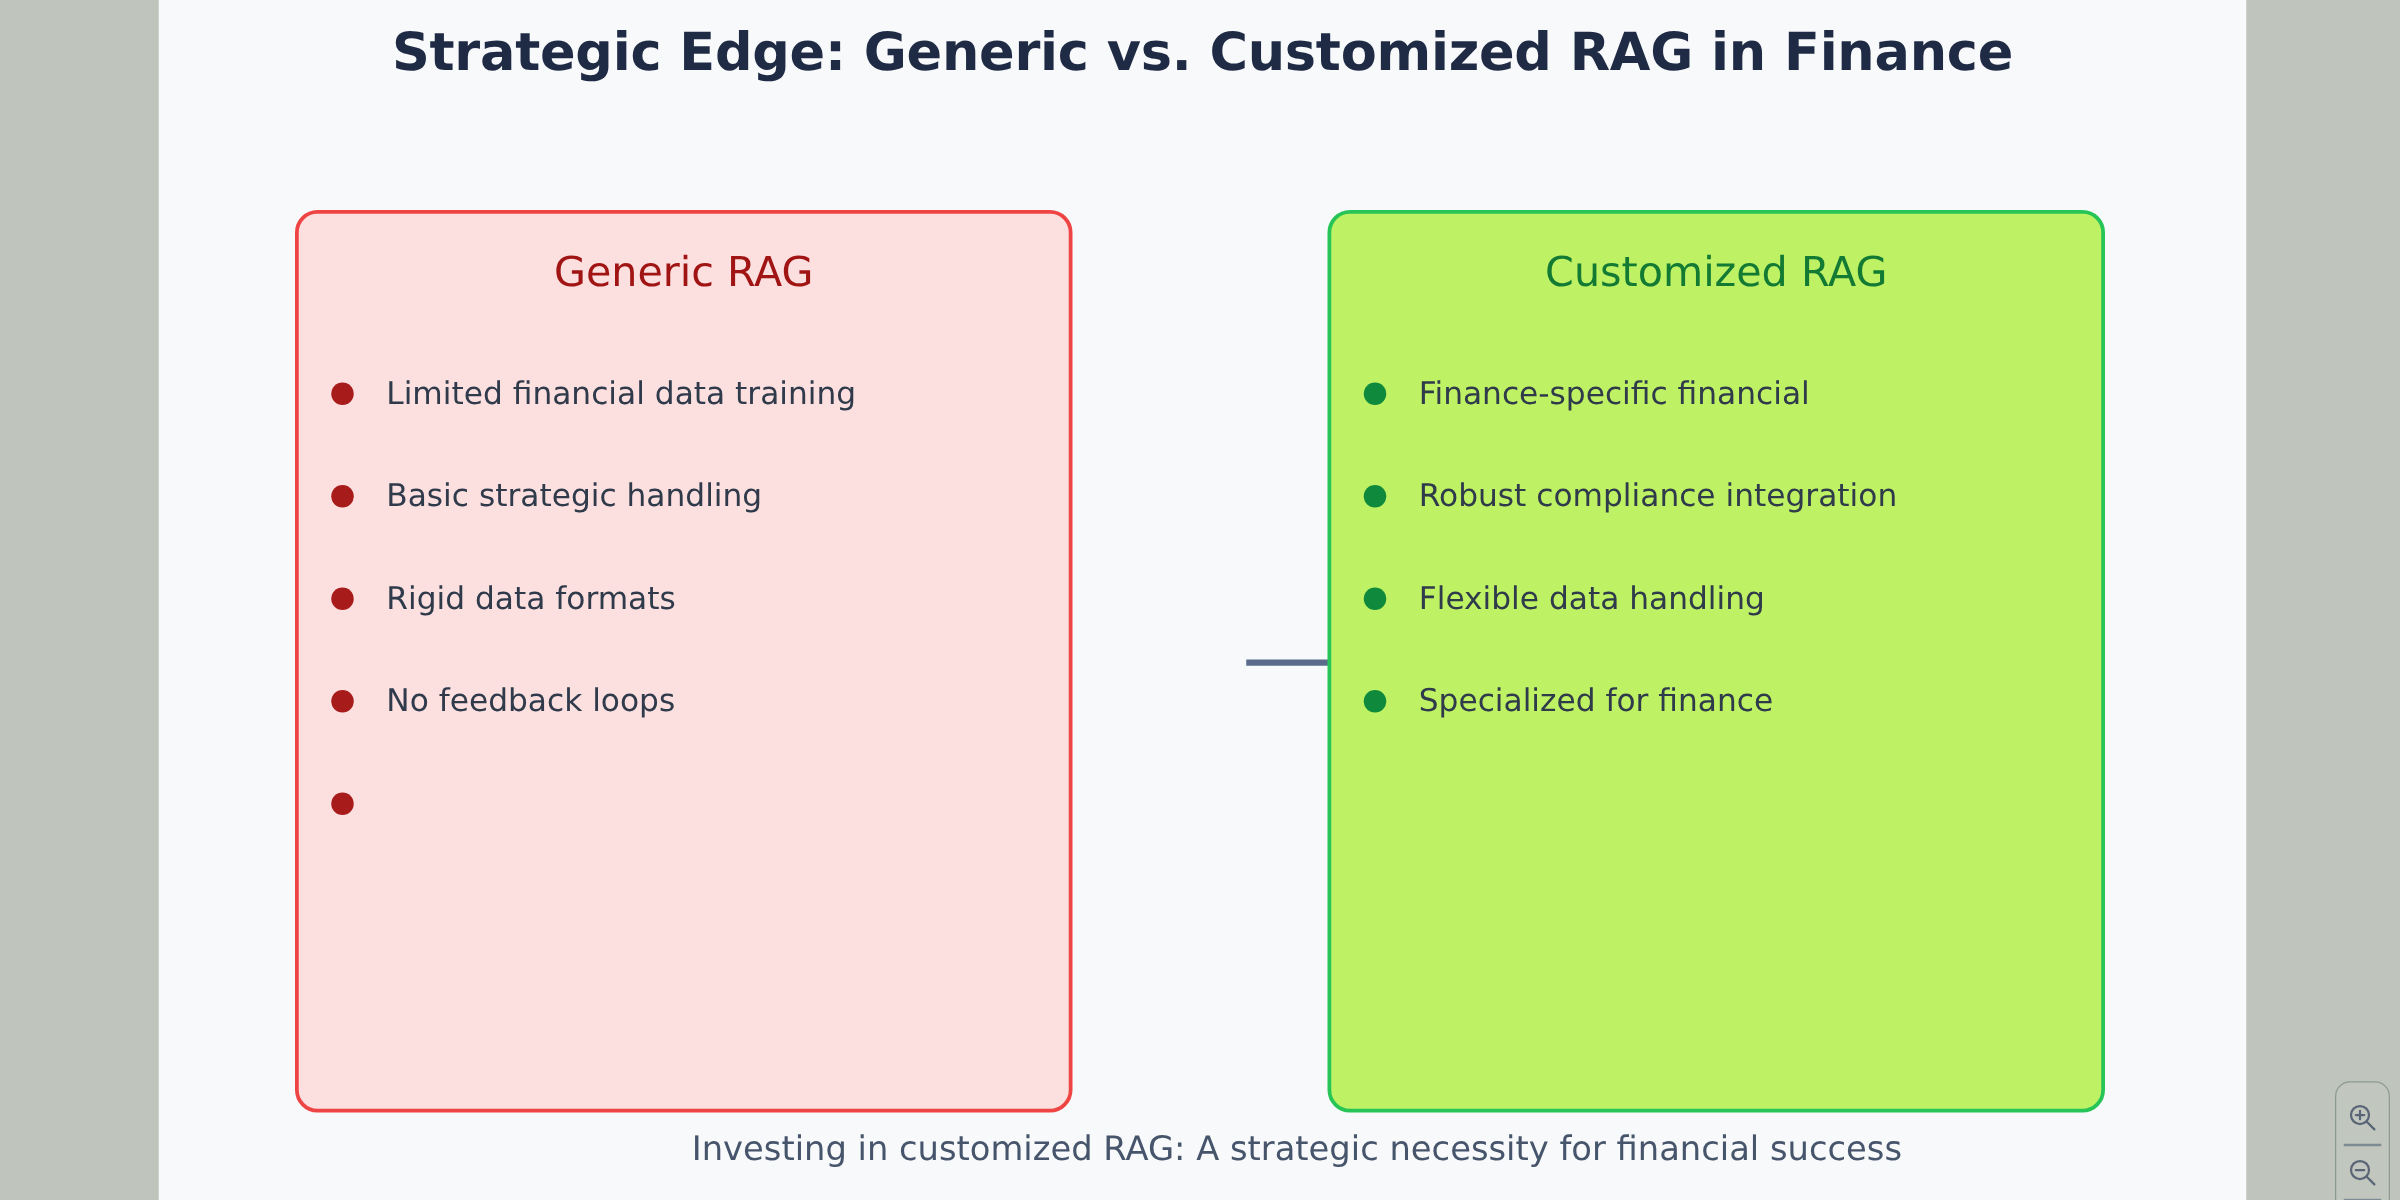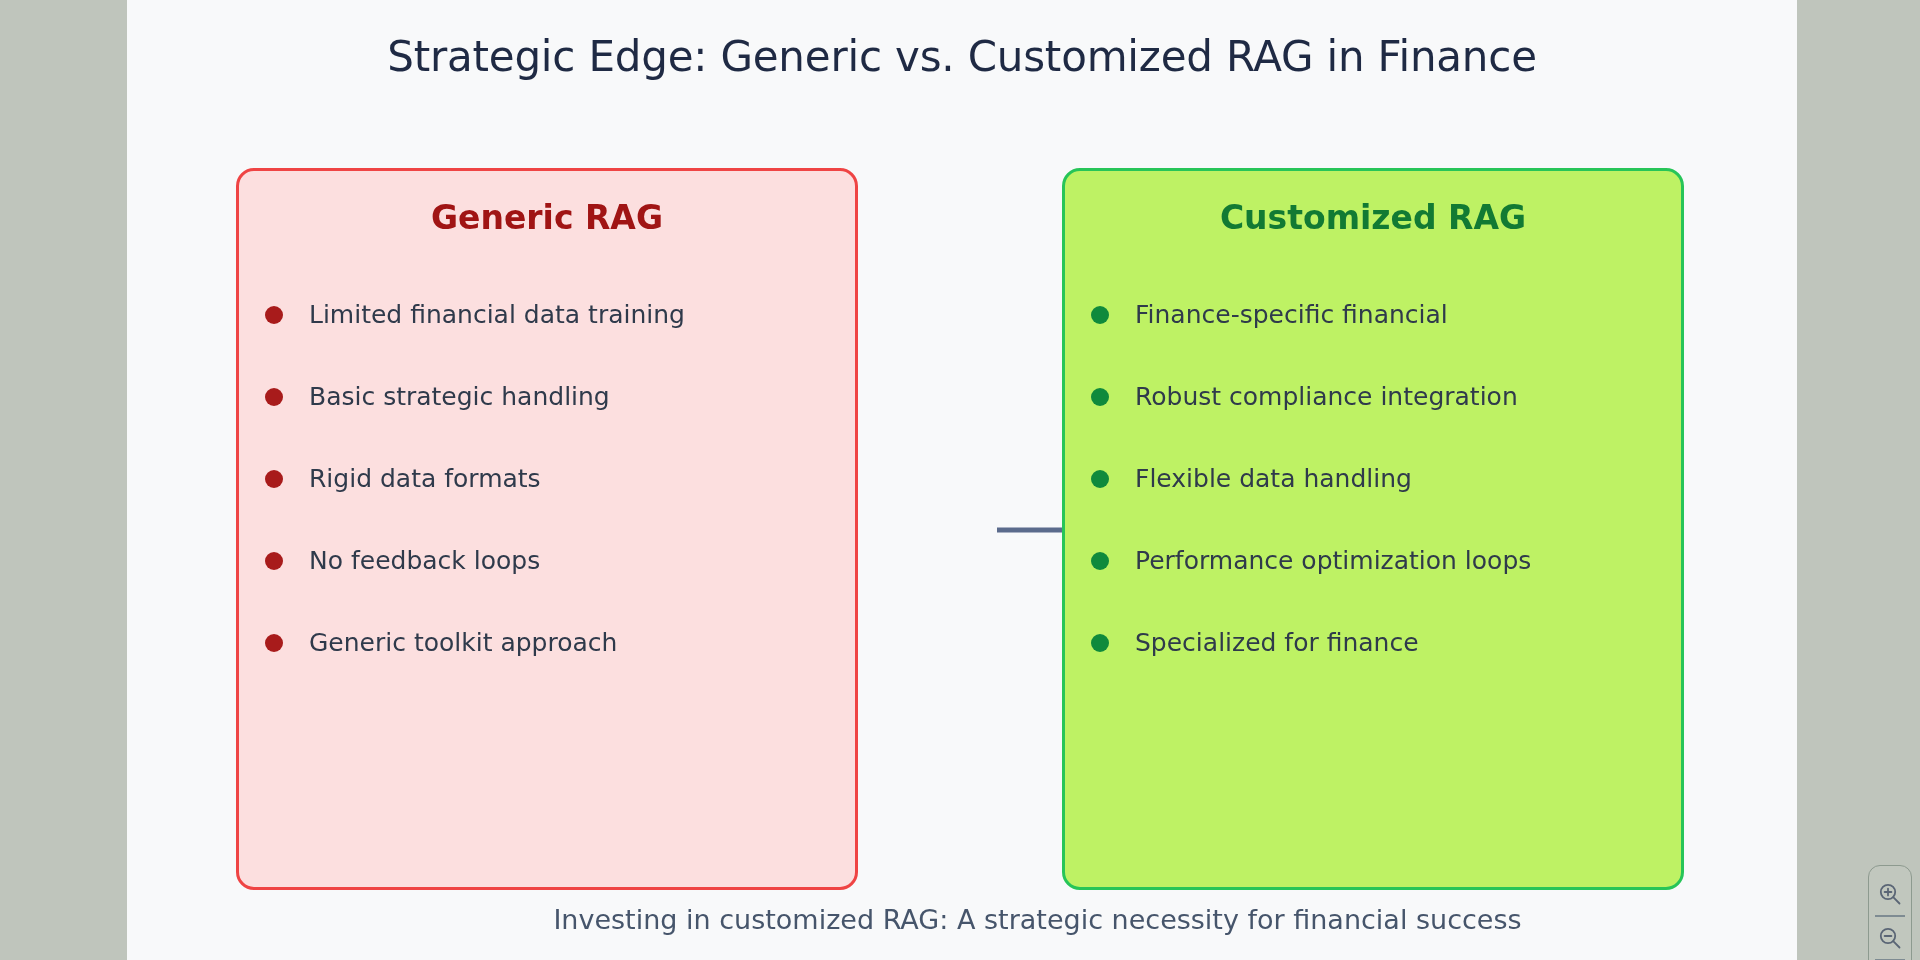--- a/index.html
+++ b/index.html
@@ -25,25 +25,25 @@
     width: 1670px;
     height: 960px;
     background: #f8f9fa;
     overflow: hidden;
   }
 
   
   #slide-title {
     position: absolute;
     left: 0;
-    top: 31px;
+    top: 16px;
     width: 1670px;
     text-align: center;
     font-size: 42px;
-    font-weight: normal;
+    font-weight: bold;
     color: #1f2a44;
     letter-spacing: -0.2px;
     line-height: 1.25;
     font-family: "DejaVu Sans", "Liberation Sans", sans-serif;
   }
 
   
   .panel {
     position: absolute;
     top: 168px;
@@ -67,21 +67,21 @@
     border-color: #27c558;
   }
 
   .panel-title {
     position: absolute;
     left: 0;
     top: 27px;
     width: 100%;
     text-align: center;
     font-size: 33px;
-    font-weight: bold;
+    font-weight: normal;
     line-height: 1.2;
   }
 
   #panel-generic .panel-title { color: #a01414; }
   #panel-customized .panel-title { color: #127a33; }
 
   .panel-list {
     position: absolute;
     top: 103px;
     left: 0;
@@ -188,21 +188,20 @@
       <li class="panel-item">
         <span class="bullet-dot"></span>
         <span class="item-label">Rigid data formats</span>
       </li>
       <li class="panel-item">
         <span class="bullet-dot"></span>
         <span class="item-label">No feedback loops</span>
       </li>
       <li class="panel-item">
         <span class="bullet-dot"></span>
-        <span class="item-label">Generic toolkit approach</span>
       </li>
     </ul>
   </div>
 
   <svg id="transition-arrow" viewBox="0 0 182 50">
     <line x1="2" y1="25" x2="128" y2="25" stroke="#5b6b8c" stroke-width="5"></line>
     <polygon points="120,6 178,25 120,44" fill="#5b6b8c"></polygon>
   </svg>
 
   <div id="panel-customized" class="panel">
@@ -212,24 +211,20 @@
         <span class="bullet-dot"></span>
         <span class="item-label">Finance-specific financial</span>
       </li>
       <li class="panel-item">
         <span class="bullet-dot"></span>
         <span class="item-label">Robust compliance integration</span>
       </li>
       <li class="panel-item">
         <span class="bullet-dot"></span>
         <span class="item-label">Flexible data handling</span>
-      </li>
-      <li class="panel-item">
-        <span class="bullet-dot"></span>
-        <span class="item-label">Performance optimization loops</span>
       </li>
       <li class="panel-item">
         <span class="bullet-dot"></span>
         <span class="item-label">Specialized for finance</span>
       </li>
     </ul>
   </div>
 
   <div id="slide-footer">Investing in customized RAG: A strategic necessity for financial success</div>
 

